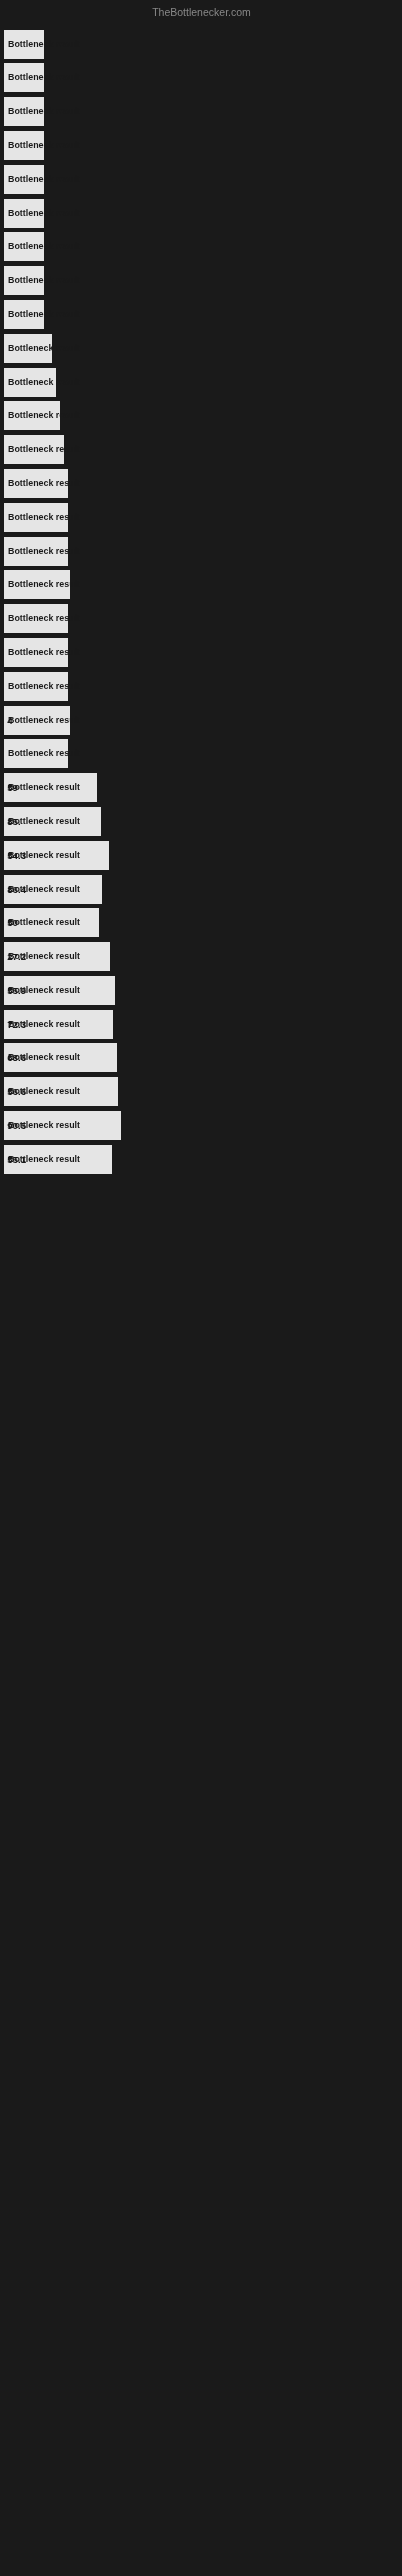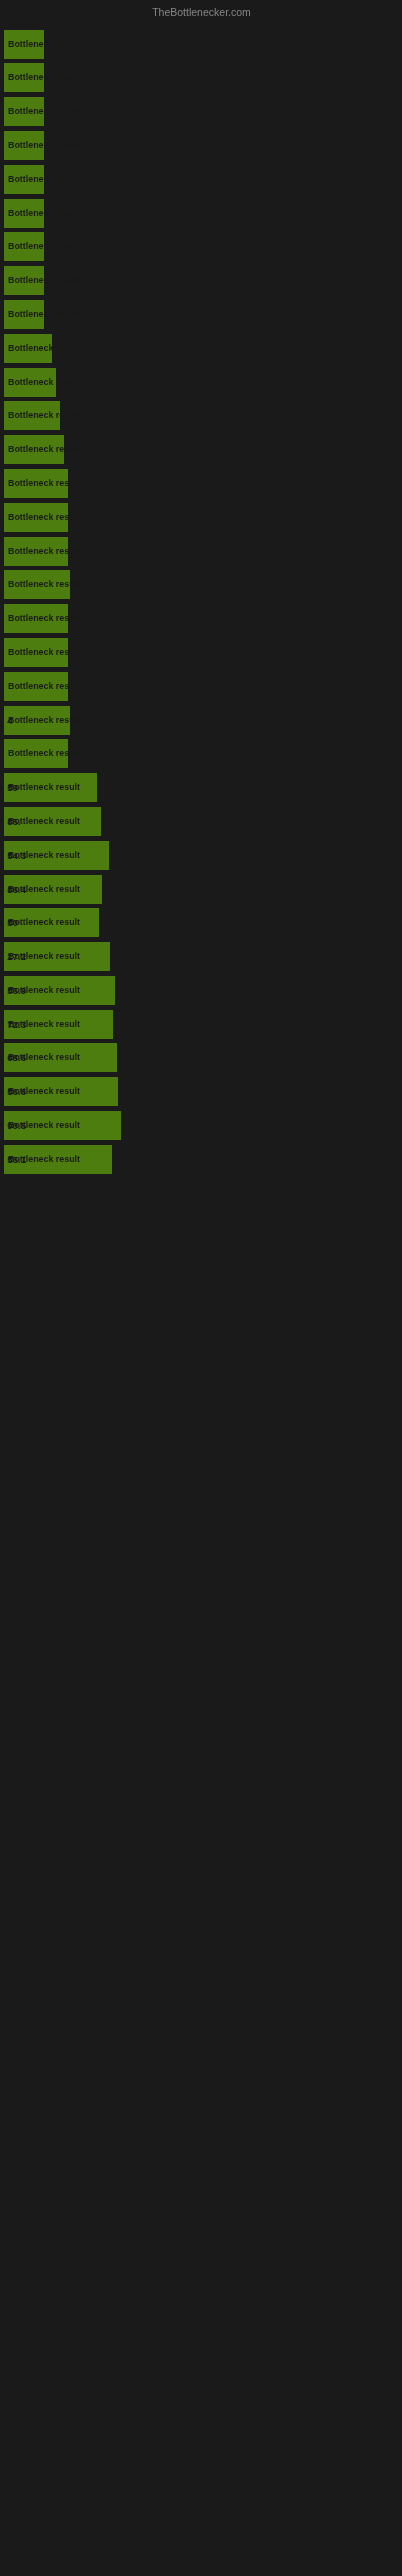--- a/index.html
+++ b/index.html
@@ -31,21 +31,21 @@
       line-height: 29px;
       padding-left: 2.4px;
     }
     .bar-container {
       position: relative;
       height: 29px;
       display: flex;
       align-items: center;
     }
     .bar {
-      background: #4d7c0f;
+      background: #e5e5e5;
       height: 100%;
       display: flex;
       align-items: center;
       position: relative;
     }
     .bar-value-inside {
       color: #1a1a1a;
       font-size: 9.7px;
       font-weight: bold;
       margin-left: 3.2px;

